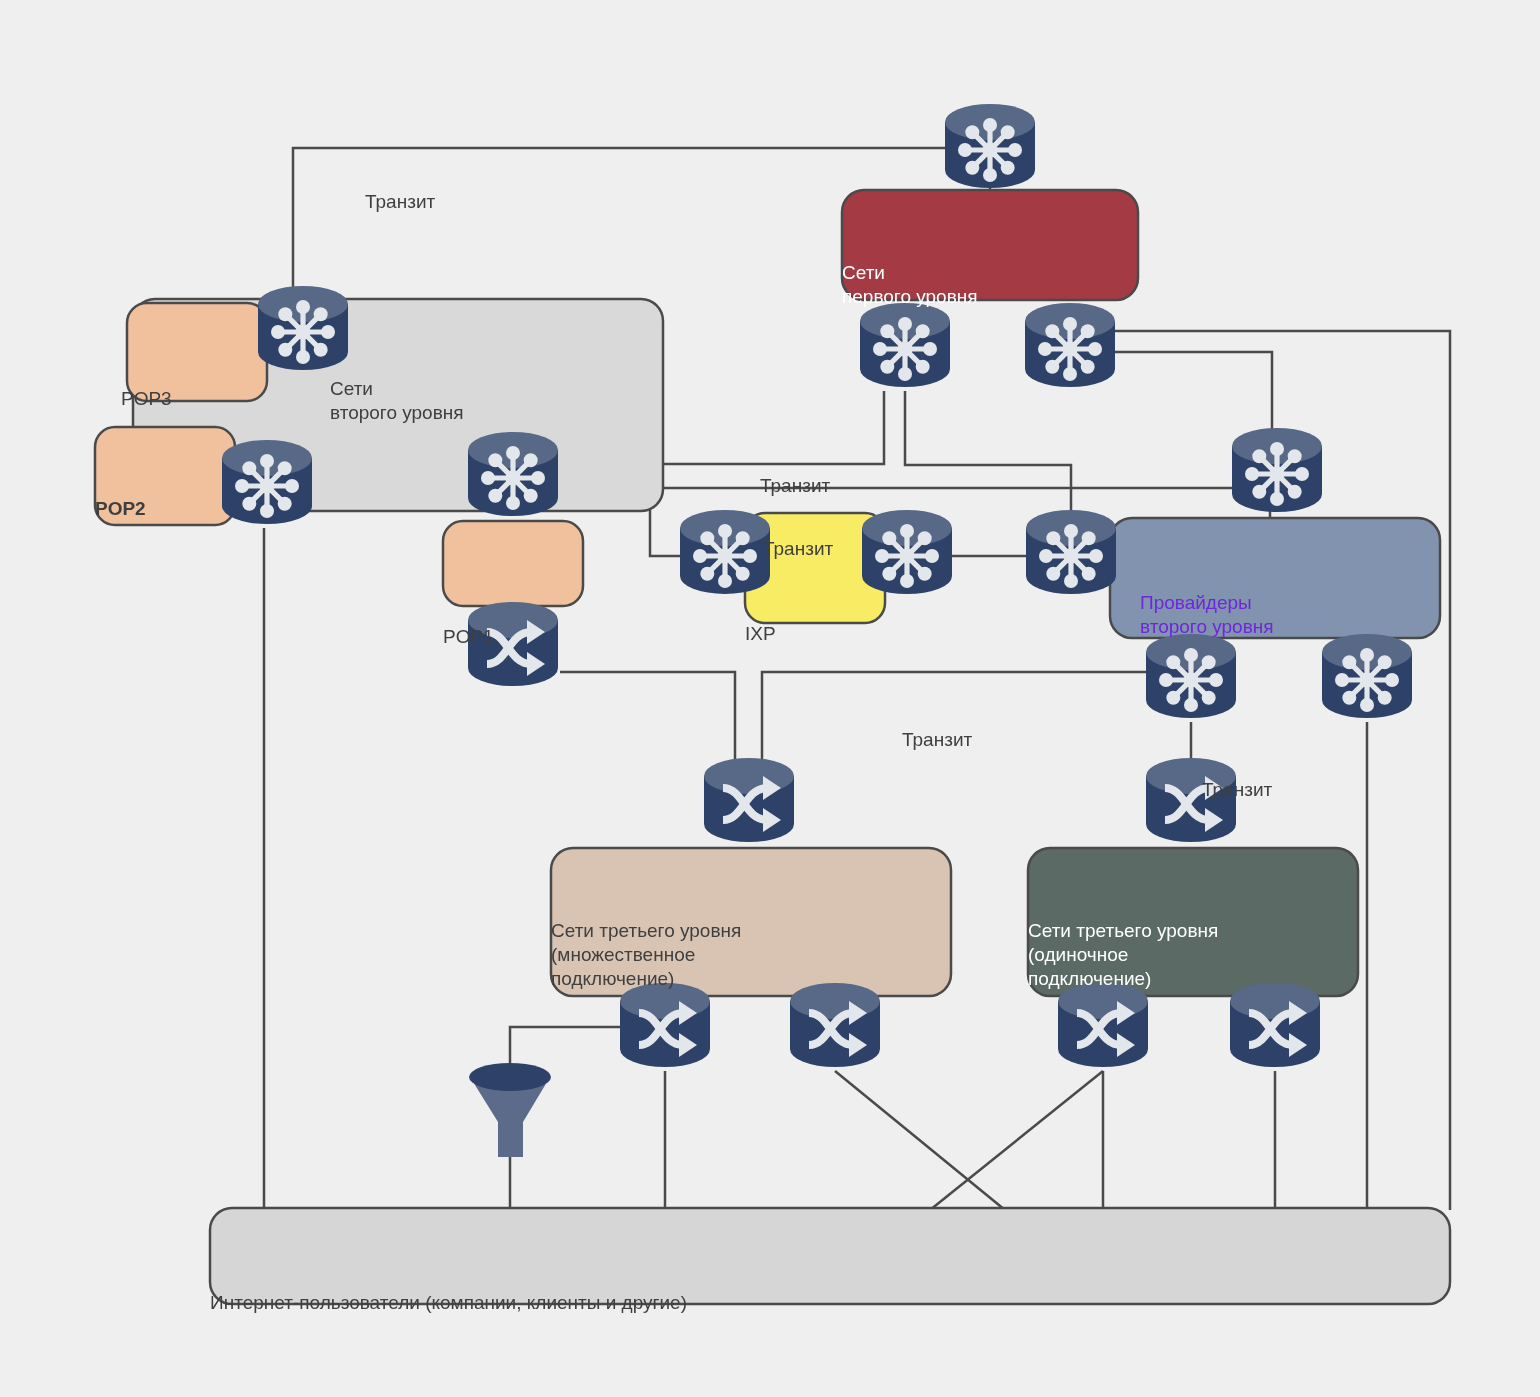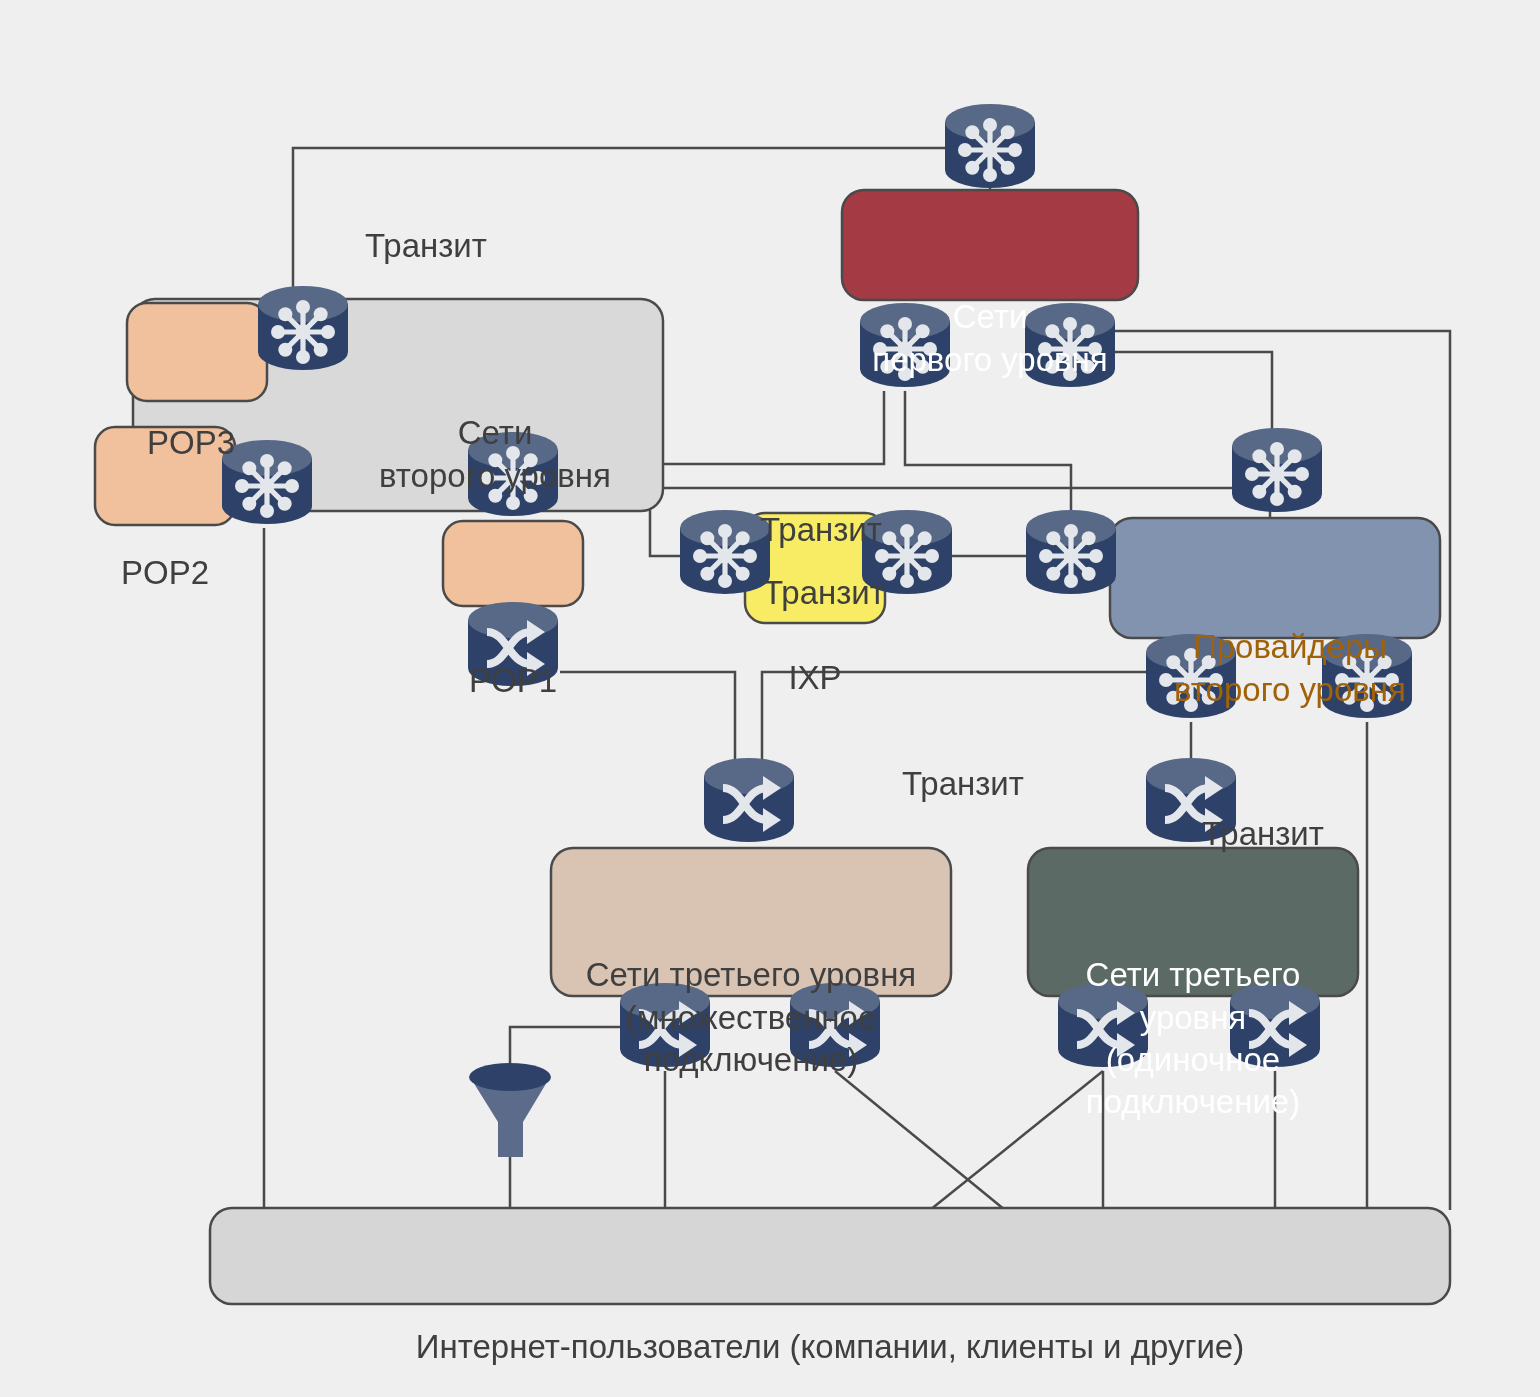--- a/index.html
+++ b/index.html
@@ -6,22 +6,22 @@
   body{
     width:1540px;height:1397px;
     background:#efefef;
     font-family:"Liberation Sans","DejaVu Sans",sans-serif;
     overflow:hidden;
   }
   #stage{position:relative;width:1540px;height:1397px;}
   svg.layer{position:absolute;left:0;top:0;width:1540px;height:1397px;}
   #wires{z-index:1;}
   #nodes{z-index:2;}
-  .lbl{position:absolute;z-index:3;color:#3f3f3f;font-size:33px;white-space:pre;line-height:1.28;}
-  .ctr{text-align:center;}
+  .lbl{position:absolute;z-index:3;color:#3f3f3f;font-size:19px;white-space:pre;line-height:1.28;}
+  .ctr{}
 </style>
 </head>
 <body>
 
 <div id="stage">
 
   <svg class="layer" id="wires" viewBox="0 0 1540 1397">
     <g fill="none" stroke="#4a4a4a" stroke-width="2.5">
 
       <path d="M945 148 L293 148 L293 292"></path>
@@ -296,21 +296,21 @@
     <div style="color:#ffffff;white-space:pre-line;">Сети
 первого уровня</div>
   </div>
 
   <div class="lbl ctr" style="left:330px;top:328px;width:330px;">
     <div style="white-space:pre-line;">Сети
 второго уровня</div>
   </div>
 
   <div class="lbl ctr" style="left:1140px;top:542px;width:300px;">
-    <div style="color:#a16207;white-space:pre-line;">Провайдеры
+    <div style="color:#6d28d9;white-space:pre-line;">Провайдеры
 второго уровня</div>
   </div>
 
   <div class="lbl ctr" style="left:551px;top:870px;width:400px;">
     <div style="white-space:pre-line;">Сети третьего уровня
 (множественное
 подключение)</div>
   </div>
 
   <div class="lbl ctr" style="left:1028px;top:870px;width:330px;">
@@ -319,21 +319,21 @@
 подключение)</div>
   </div>
 
   <div class="lbl ctr" style="left:210px;top:1242px;width:1240px;">
     <div>Интернет-пользователи (компании, клиенты и другие)</div>
   </div>
 
   <div class="lbl ctr" style="left:121px;top:338px;width:140px;">
     <div>POP3</div>
   </div>
-  <div class="lbl ctr" style="left:95px;top:468px;width:140px;">
+  <div class="lbl ctr" style="left:95px;top:448px;width:140px;font-weight:bold;">
     <div>POP2</div>
   </div>
   <div class="lbl ctr" style="left:443px;top:576px;width:140px;">
     <div>POP1</div>
   </div>
   <div class="lbl ctr" style="left:745px;top:573px;width:140px;">
     <div>IXP</div>
   </div>
 
   <div class="lbl" style="left:365px;top:141px;">

